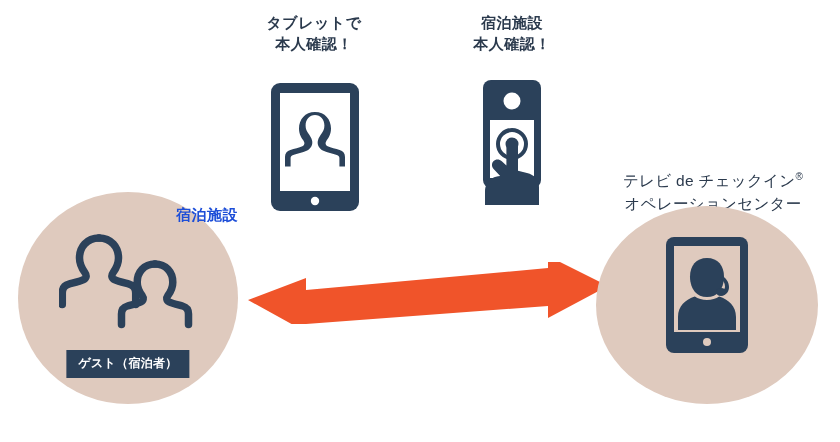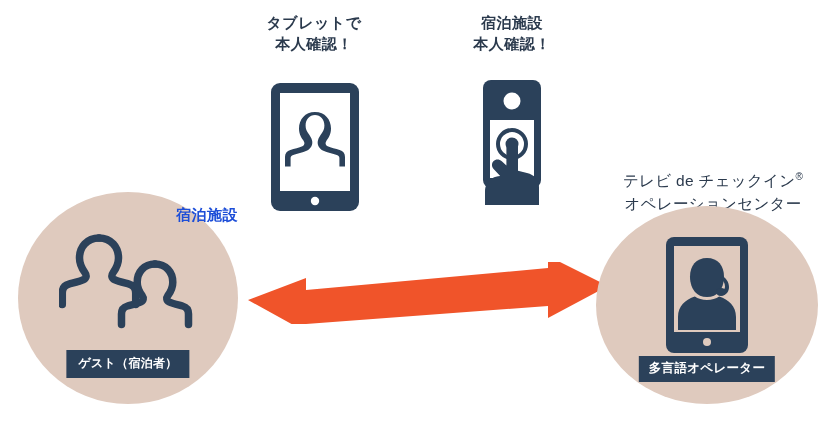--- a/index.html
+++ b/index.html
@@ -299,16 +299,15 @@
                    c -9.4 3 -16.8 9.6 -16.8 20.4
                    v 13
                    h 58
                    v -13
                    c 0 -10.8 -7.4 -17.4 -16.8 -20.4
                    C 51 62.8 46.8 64 42 64 Z"></path>
         </g>
       </svg>
     </div>
 
-    <div class="badge" id="badge-operator">多言語オペレーター</div>
   </div>
 
 </div>
 
 </body></html>

